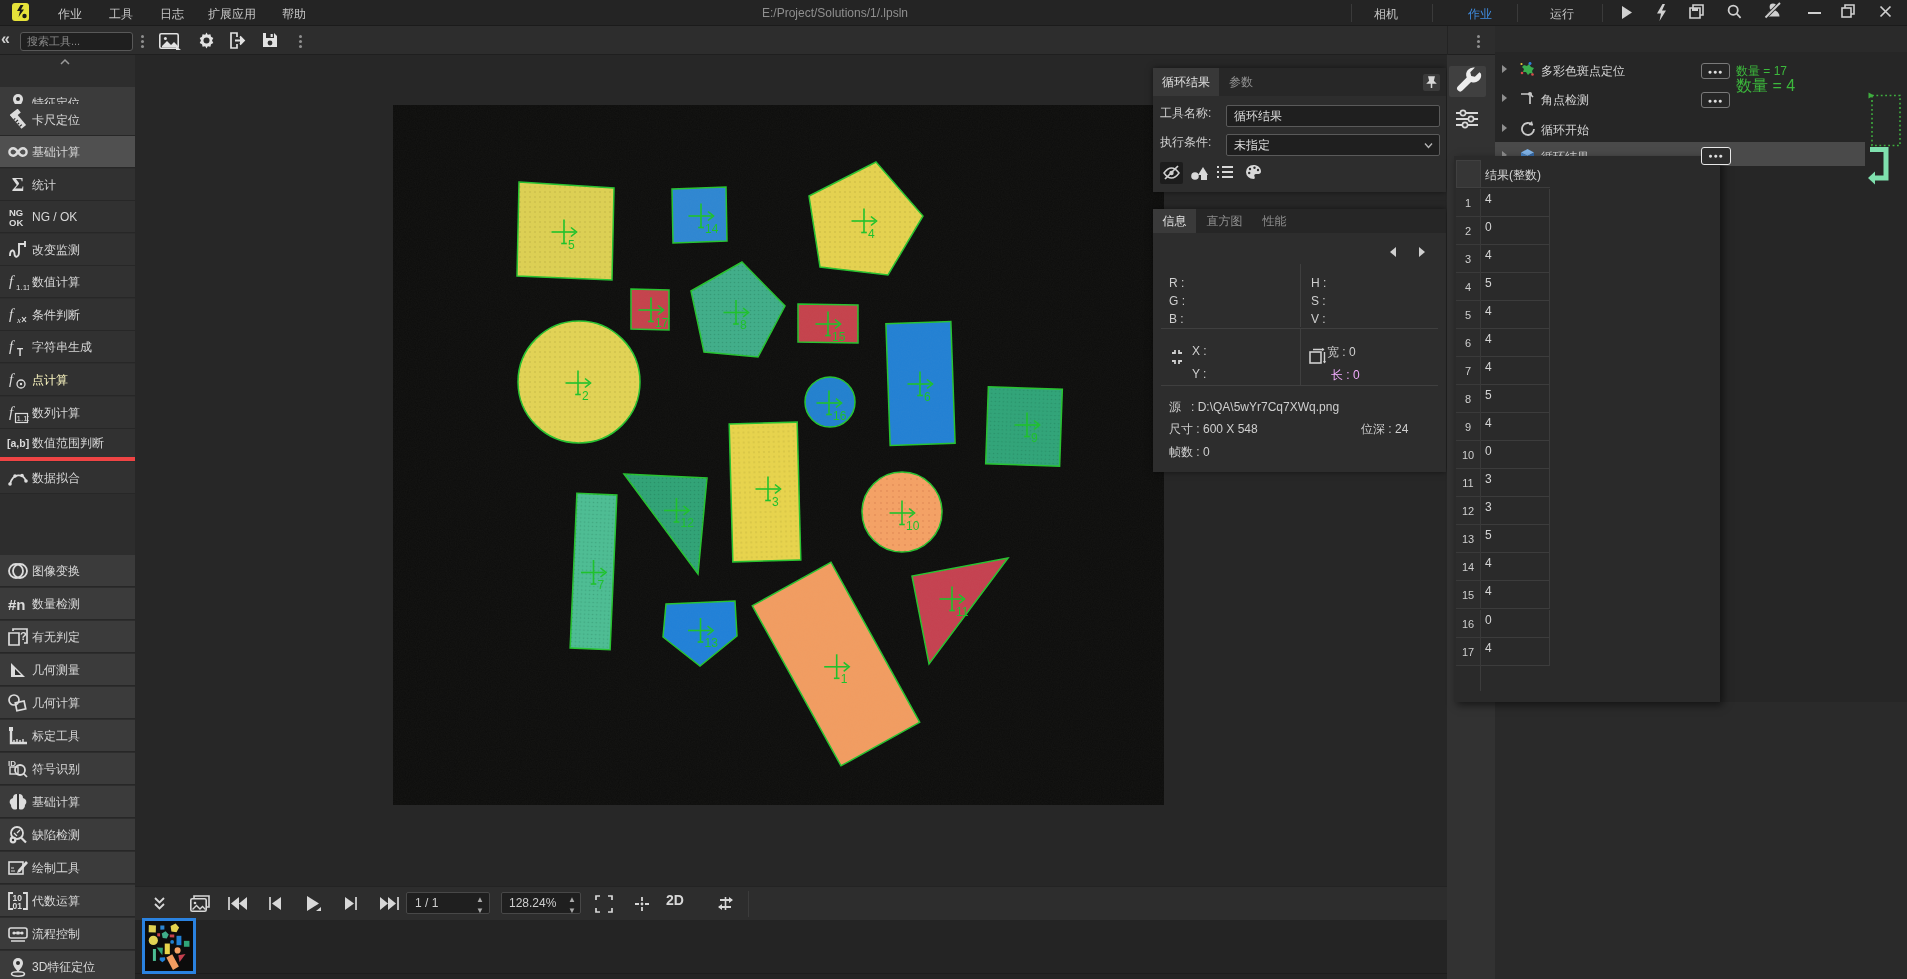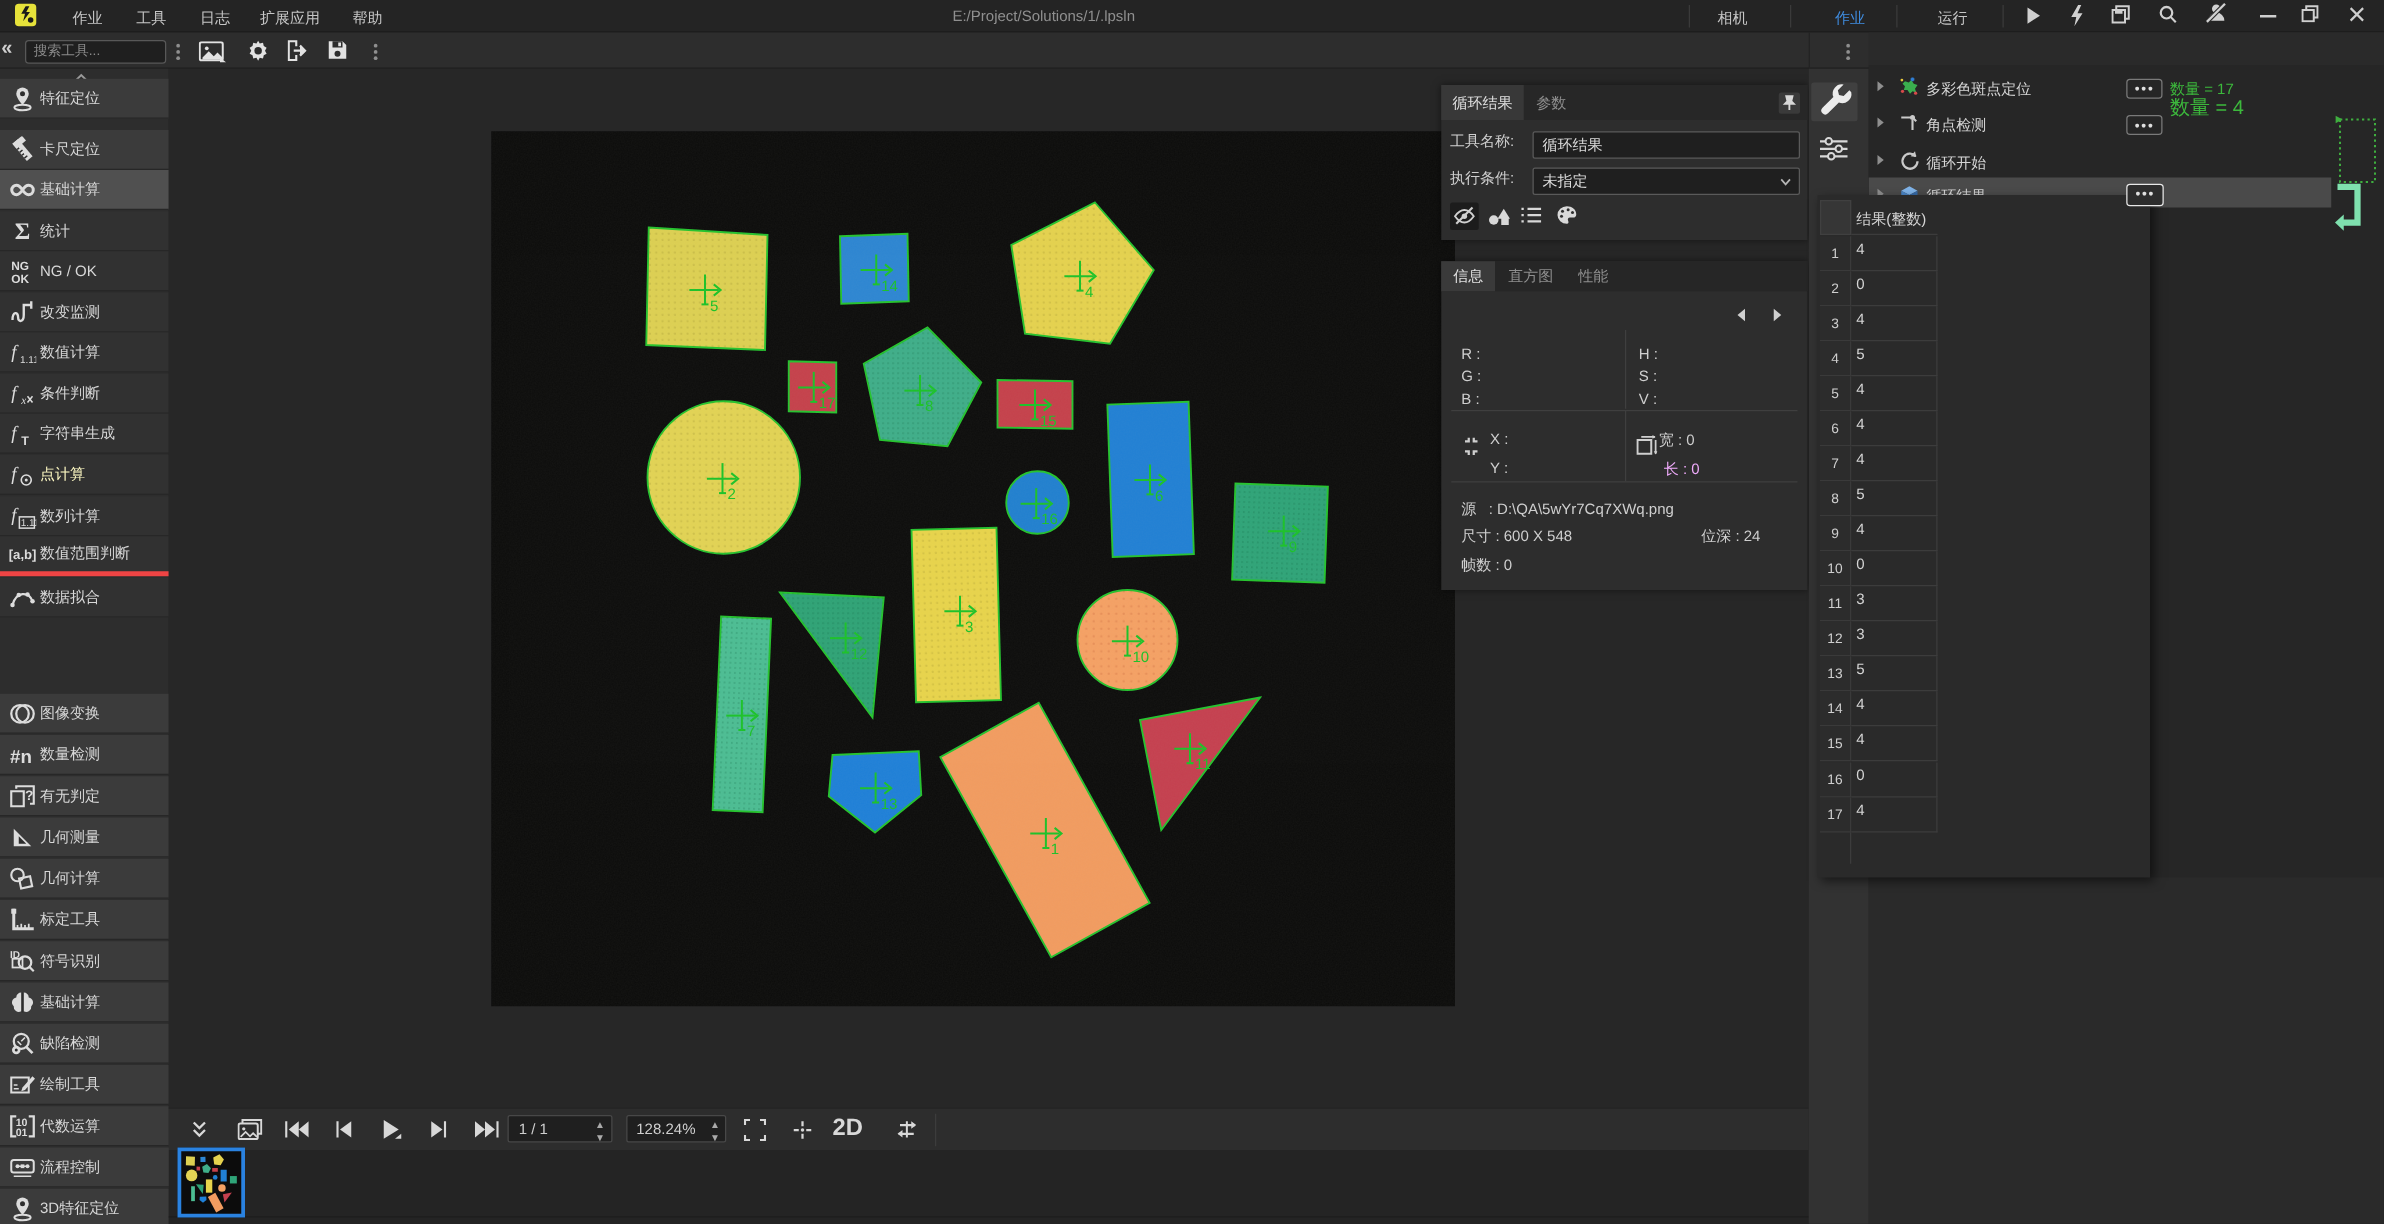--- a/index.html
+++ b/index.html
@@ -93,21 +93,21 @@
     </svg>
 <div class="vdots" style="left:299px;top:9px"></div>
 
 <div class="abs" style="left:1447px;top:0px;width:1px;height:29px;background:#232323"></div>
 <div class="vdots" style="left:1477px;top:9px"></div>
 </div>
 <div class="abs" style="left:0;top:55px;width:135px;height:924px;background:#2d2d2d">
 <svg class="abs" style="left:59px;top:3px" width="12" height="8" viewBox="0 0 12 8">
       <path d="M2 6 L6 2 L10 6" fill="none" stroke="#9a9a9a" stroke-width="1.5"></path>
     </svg>
-<div class="abs" style="left:0;top:8px;width:135px;height:32px;background:#3b3b3b;border-bottom:1px solid #272727">
+<div class="abs" style="left:0;top:32px;width:135px;height:32px;background:#3b3b3b;border-bottom:1px solid #272727">
       <svg width="22" height="22" viewBox="0 0 22 22" style="position:absolute;left:7px;top:50%;transform:translateY(-50%)">
         <path d="M11 2 a5 5 0 0 1 5 5 c0 3.5-5 9-5 9 s-5-5.5-5-9 a5 5 0 0 1 5-5 z" fill="#dcdcdc"></path>
         <circle cx="11" cy="7" r="2" fill="#2d2d2d"></circle>
         <ellipse cx="11" cy="18" rx="6.5" ry="2.2" fill="none" stroke="#dcdcdc" stroke-width="1.6"></ellipse>
       </svg>
       <span class="abs txt" style="left:32px;top:50%;transform:translateY(-50%);color:#d8d8d8">特征定位</span>
     </div>
 <div class="abs" style="left:0;top:49px;width:135px;height:32px;background:#3b3b3b;border-bottom:1px solid #272727">
       <svg width="22" height="22" viewBox="0 0 22 22" style="position:absolute;left:7px;top:50%;transform:translateY(-50%)">
         <g transform="rotate(-40 11 11)">
@@ -514,21 +514,21 @@
     </svg>
 <div class="abs" style="left:271px;top:5px;width:84px;height:22px;background:#1f1f1f;border:1px solid #484848;border-radius:2px;color:#cfcfcf;font-size:12px;line-height:20px;padding-left:8px">1 / 1<span style="position:absolute;right:5px;top:-3px;font-size:8px;color:#aaa">▲</span><span style="position:absolute;right:5px;top:8px;font-size:8px;color:#aaa">▼</span></div>
 <div class="abs" style="left:366px;top:5px;width:80px;height:22px;background:#1f1f1f;border:1px solid #484848;border-radius:2px;color:#cfcfcf;font-size:12px;line-height:20px;padding-left:7px">128.24%<span style="position:absolute;right:4px;top:-3px;font-size:8px;color:#aaa">▲</span><span style="position:absolute;right:4px;top:8px;font-size:8px;color:#aaa">▼</span></div>
 <svg class="abs" style="left:460px;top:8px" width="18" height="18" viewBox="0 0 18 18">
       <path d="M1 5 V1 h4 M13 1 h4 v4 M17 13 v4 h-4 M5 17 H1 v-4" fill="none" stroke="#d8d8d8" stroke-width="1.7"></path>
     </svg>
 <svg class="abs" style="left:499px;top:9px" width="16" height="16" viewBox="0 0 16 16">
       <path d="M8 1 v4 M8 11 v4 M1 8 h4 M11 8 h4" stroke="#d8d8d8" stroke-width="1.8"></path>
       <circle cx="8" cy="8" r="1.4" fill="#d8d8d8"></circle>
     </svg>
-<div class="abs" style="left:531px;top:5px;color:#d8d8d8;font-size:19px;font-weight:bold">2D</div>
+<div class="abs" style="left:531px;top:5px;color:#d8d8d8;font-size:14px;font-weight:bold">2D</div>
 <svg class="abs" style="left:581px;top:9px" width="19" height="15" viewBox="0 0 19 15">
       <path d="M4 4 h12 M15 11 H3" fill="none" stroke="#d8d8d8" stroke-width="1.8"></path>
       <path d="M13 1 l4 3 l-4 3 z M6 8 l-4 3 l4 3 z" fill="#d8d8d8"></path>
       <line x1="9.5" y1="1" x2="9.5" y2="14" stroke="#d8d8d8" stroke-width="1.6"></line>
     </svg>
 <div class="abs" style="left:613px;top:4px;width:1px;height:26px;background:#3c3c3c"></div>
 
 </div>
 <div class="abs" style="left:135px;top:920px;width:1312px;height:59px;background:#242424"></div>
 <div class="abs" style="left:135px;top:973px;width:1312px;height:1px;background:#1d1d1d"></div>

